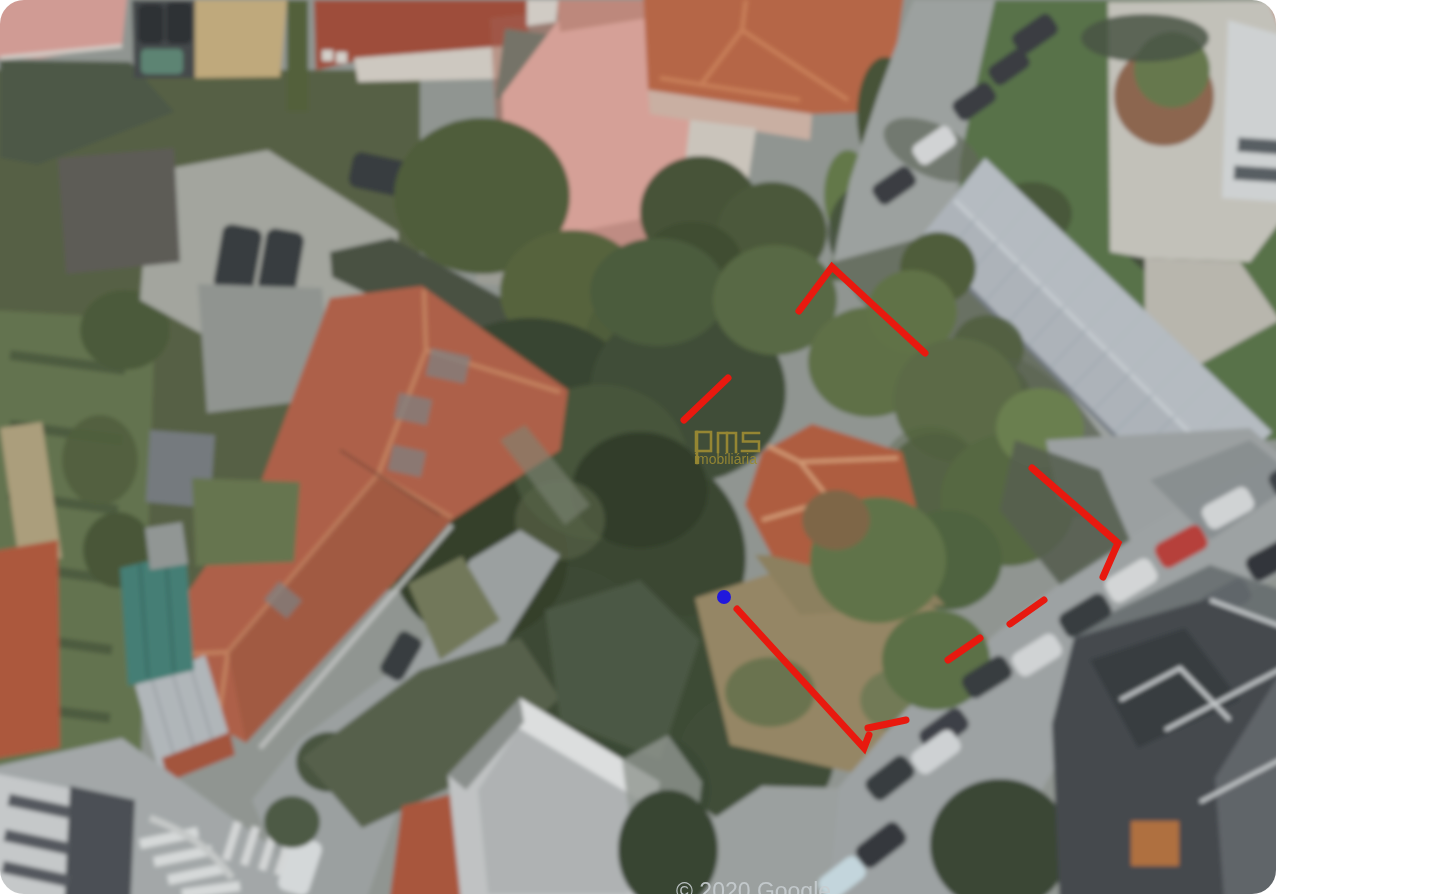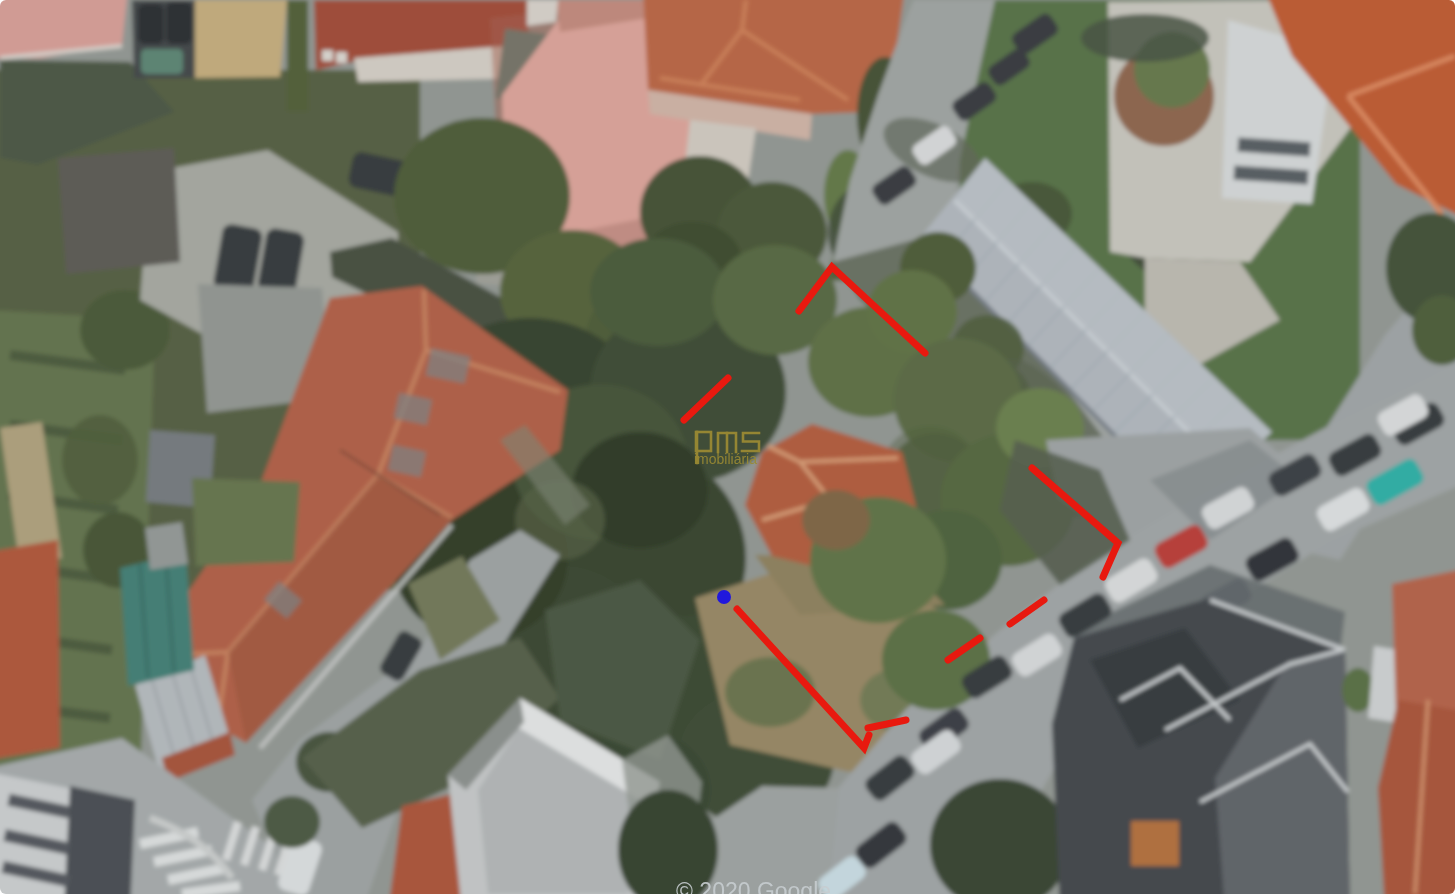--- a/index.html
+++ b/index.html
@@ -1,16 +1,16 @@
 <!DOCTYPE html>
 <html><head>
 <meta charset="utf-8">
 <style>
 html,body{margin:0;padding:0;background:#ffffff;}
-#wrap{width:1455px;height:894px;border-radius:6px;overflow:hidden;position:relative;font-family:"Liberation Sans",sans-serif;}
+#wrap{width:1276px;height:894px;border-radius:24px;overflow:hidden;position:relative;font-family:"Liberation Sans",sans-serif;}
 svg{display:block;}
 </style>
 </head>
 <body>
 
 <div id="wrap">
 <svg width="1455" height="894" viewBox="0 0 1455 894" xmlns="http://www.w3.org/2000/svg">
 <defs>
 <filter id="soft" x="-5%" y="-5%" width="110%" height="110%">
           <feGaussianBlur stdDeviation="2"></feGaussianBlur>

